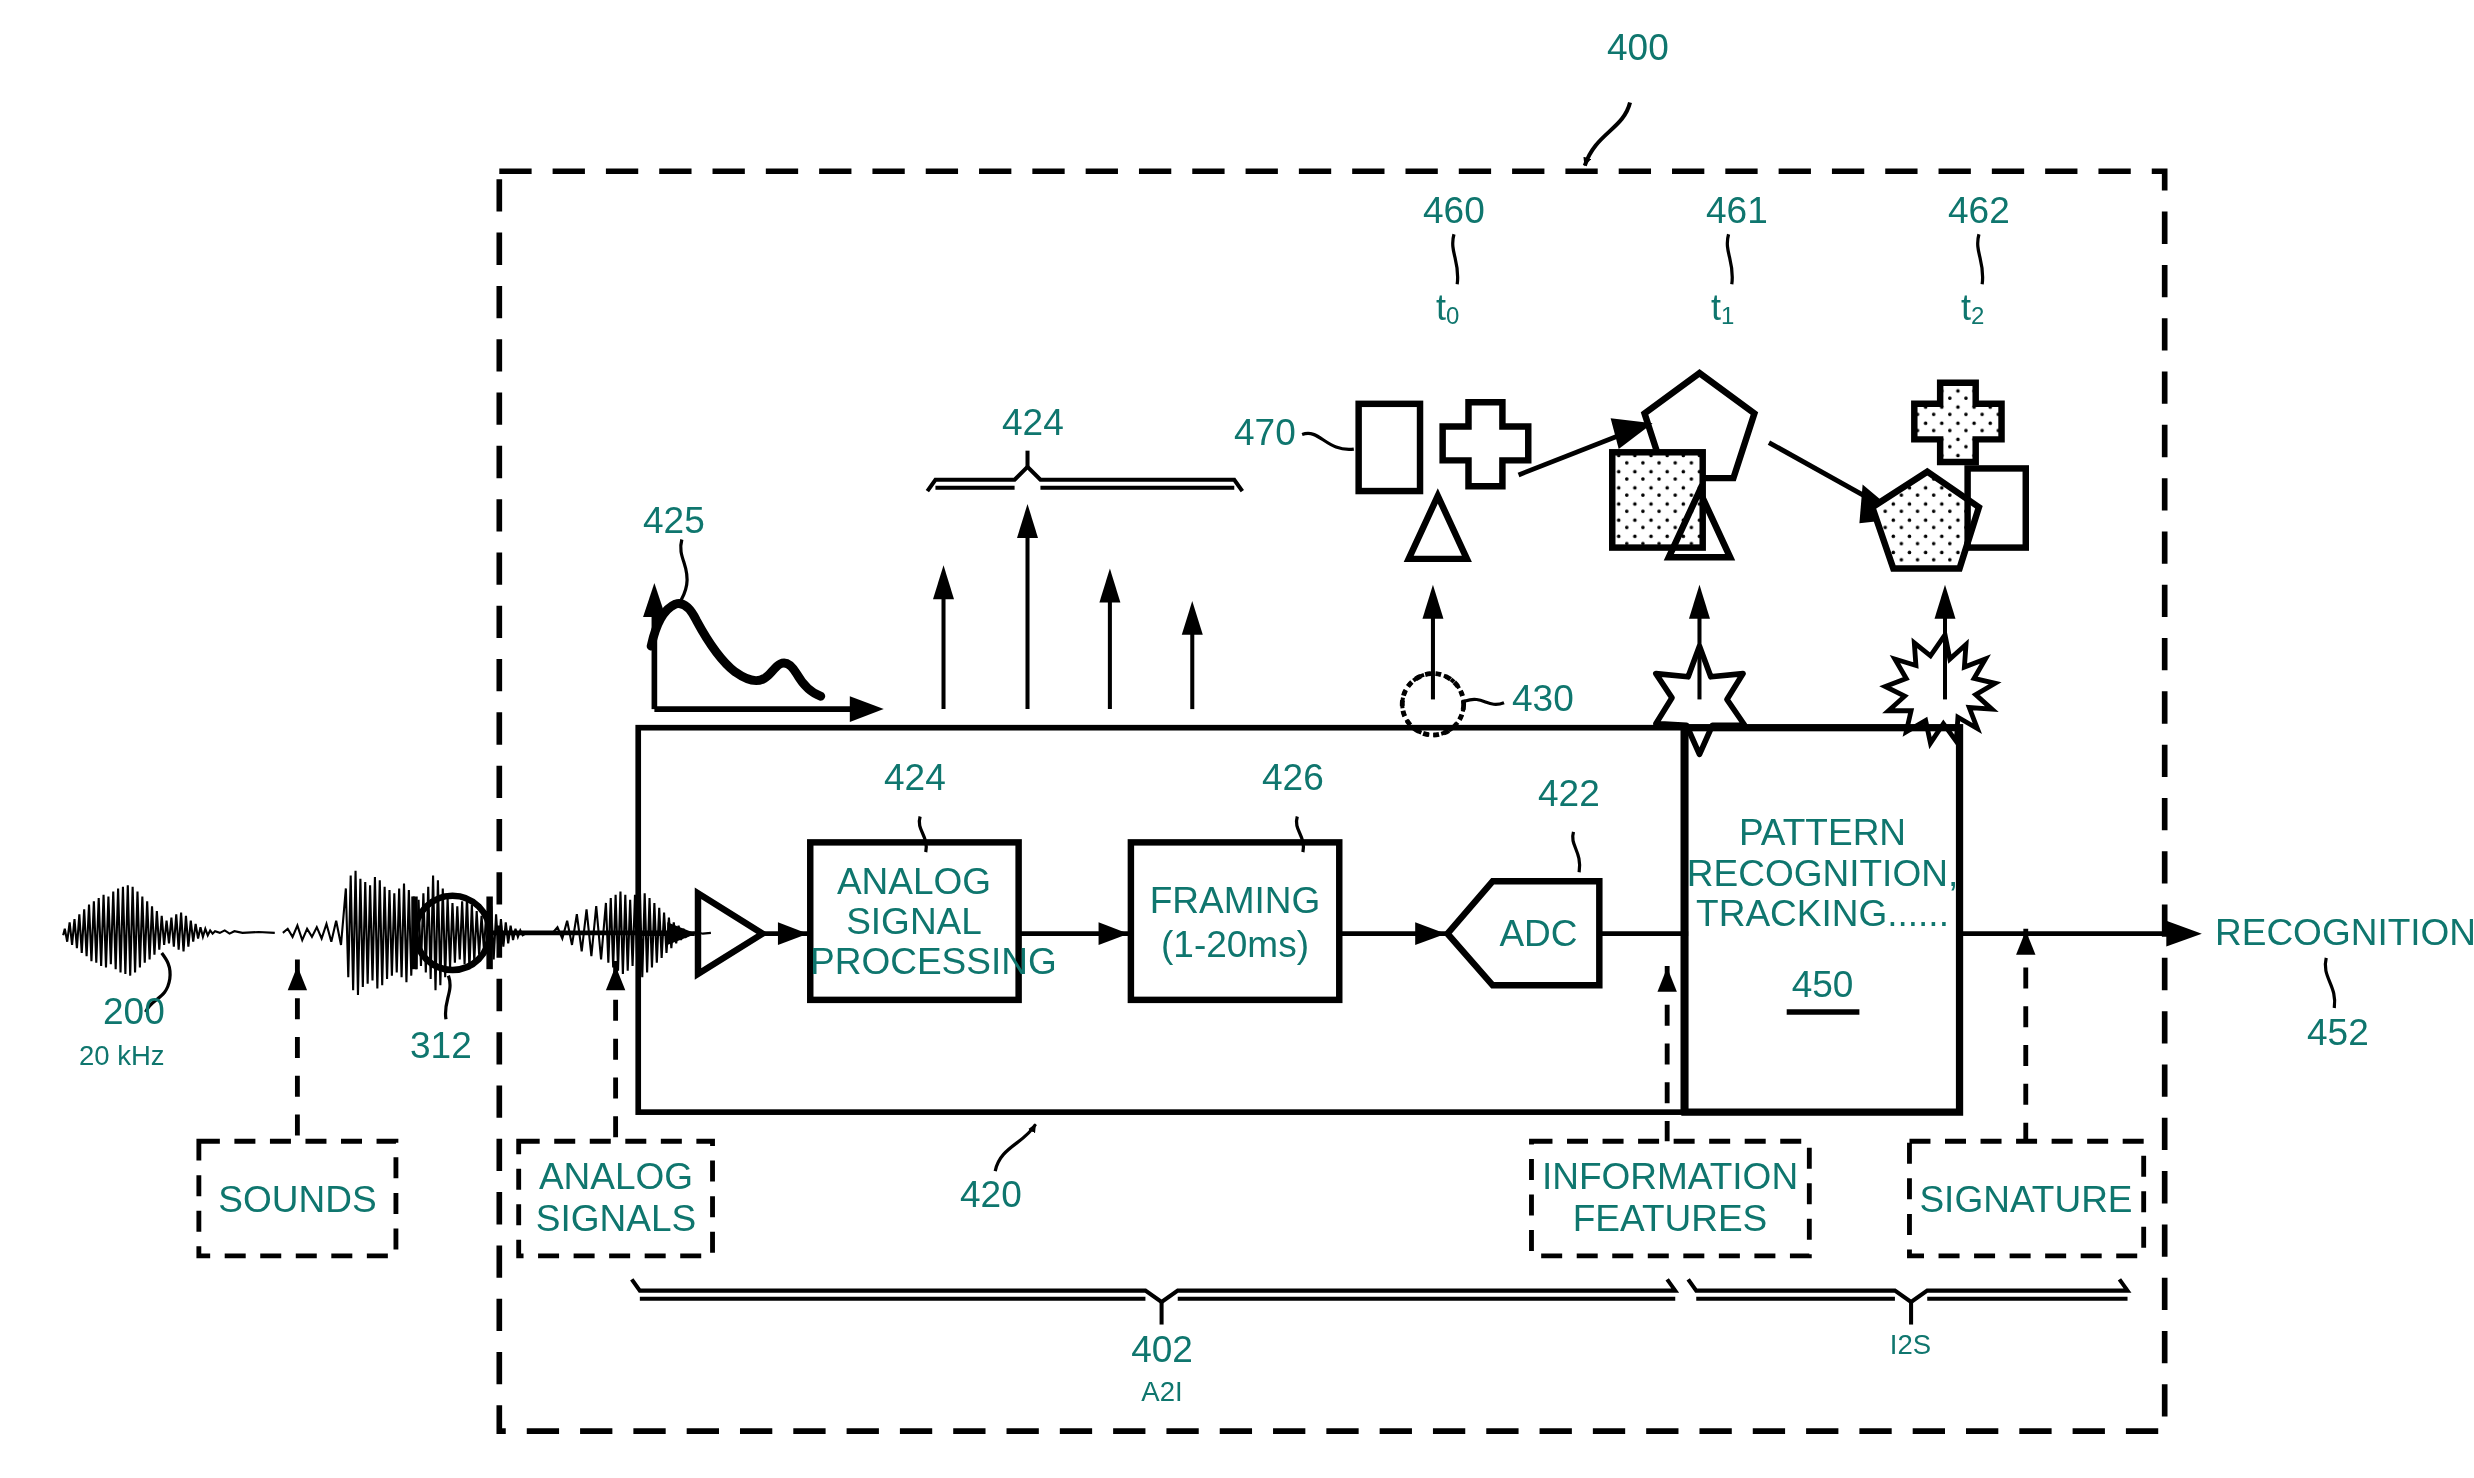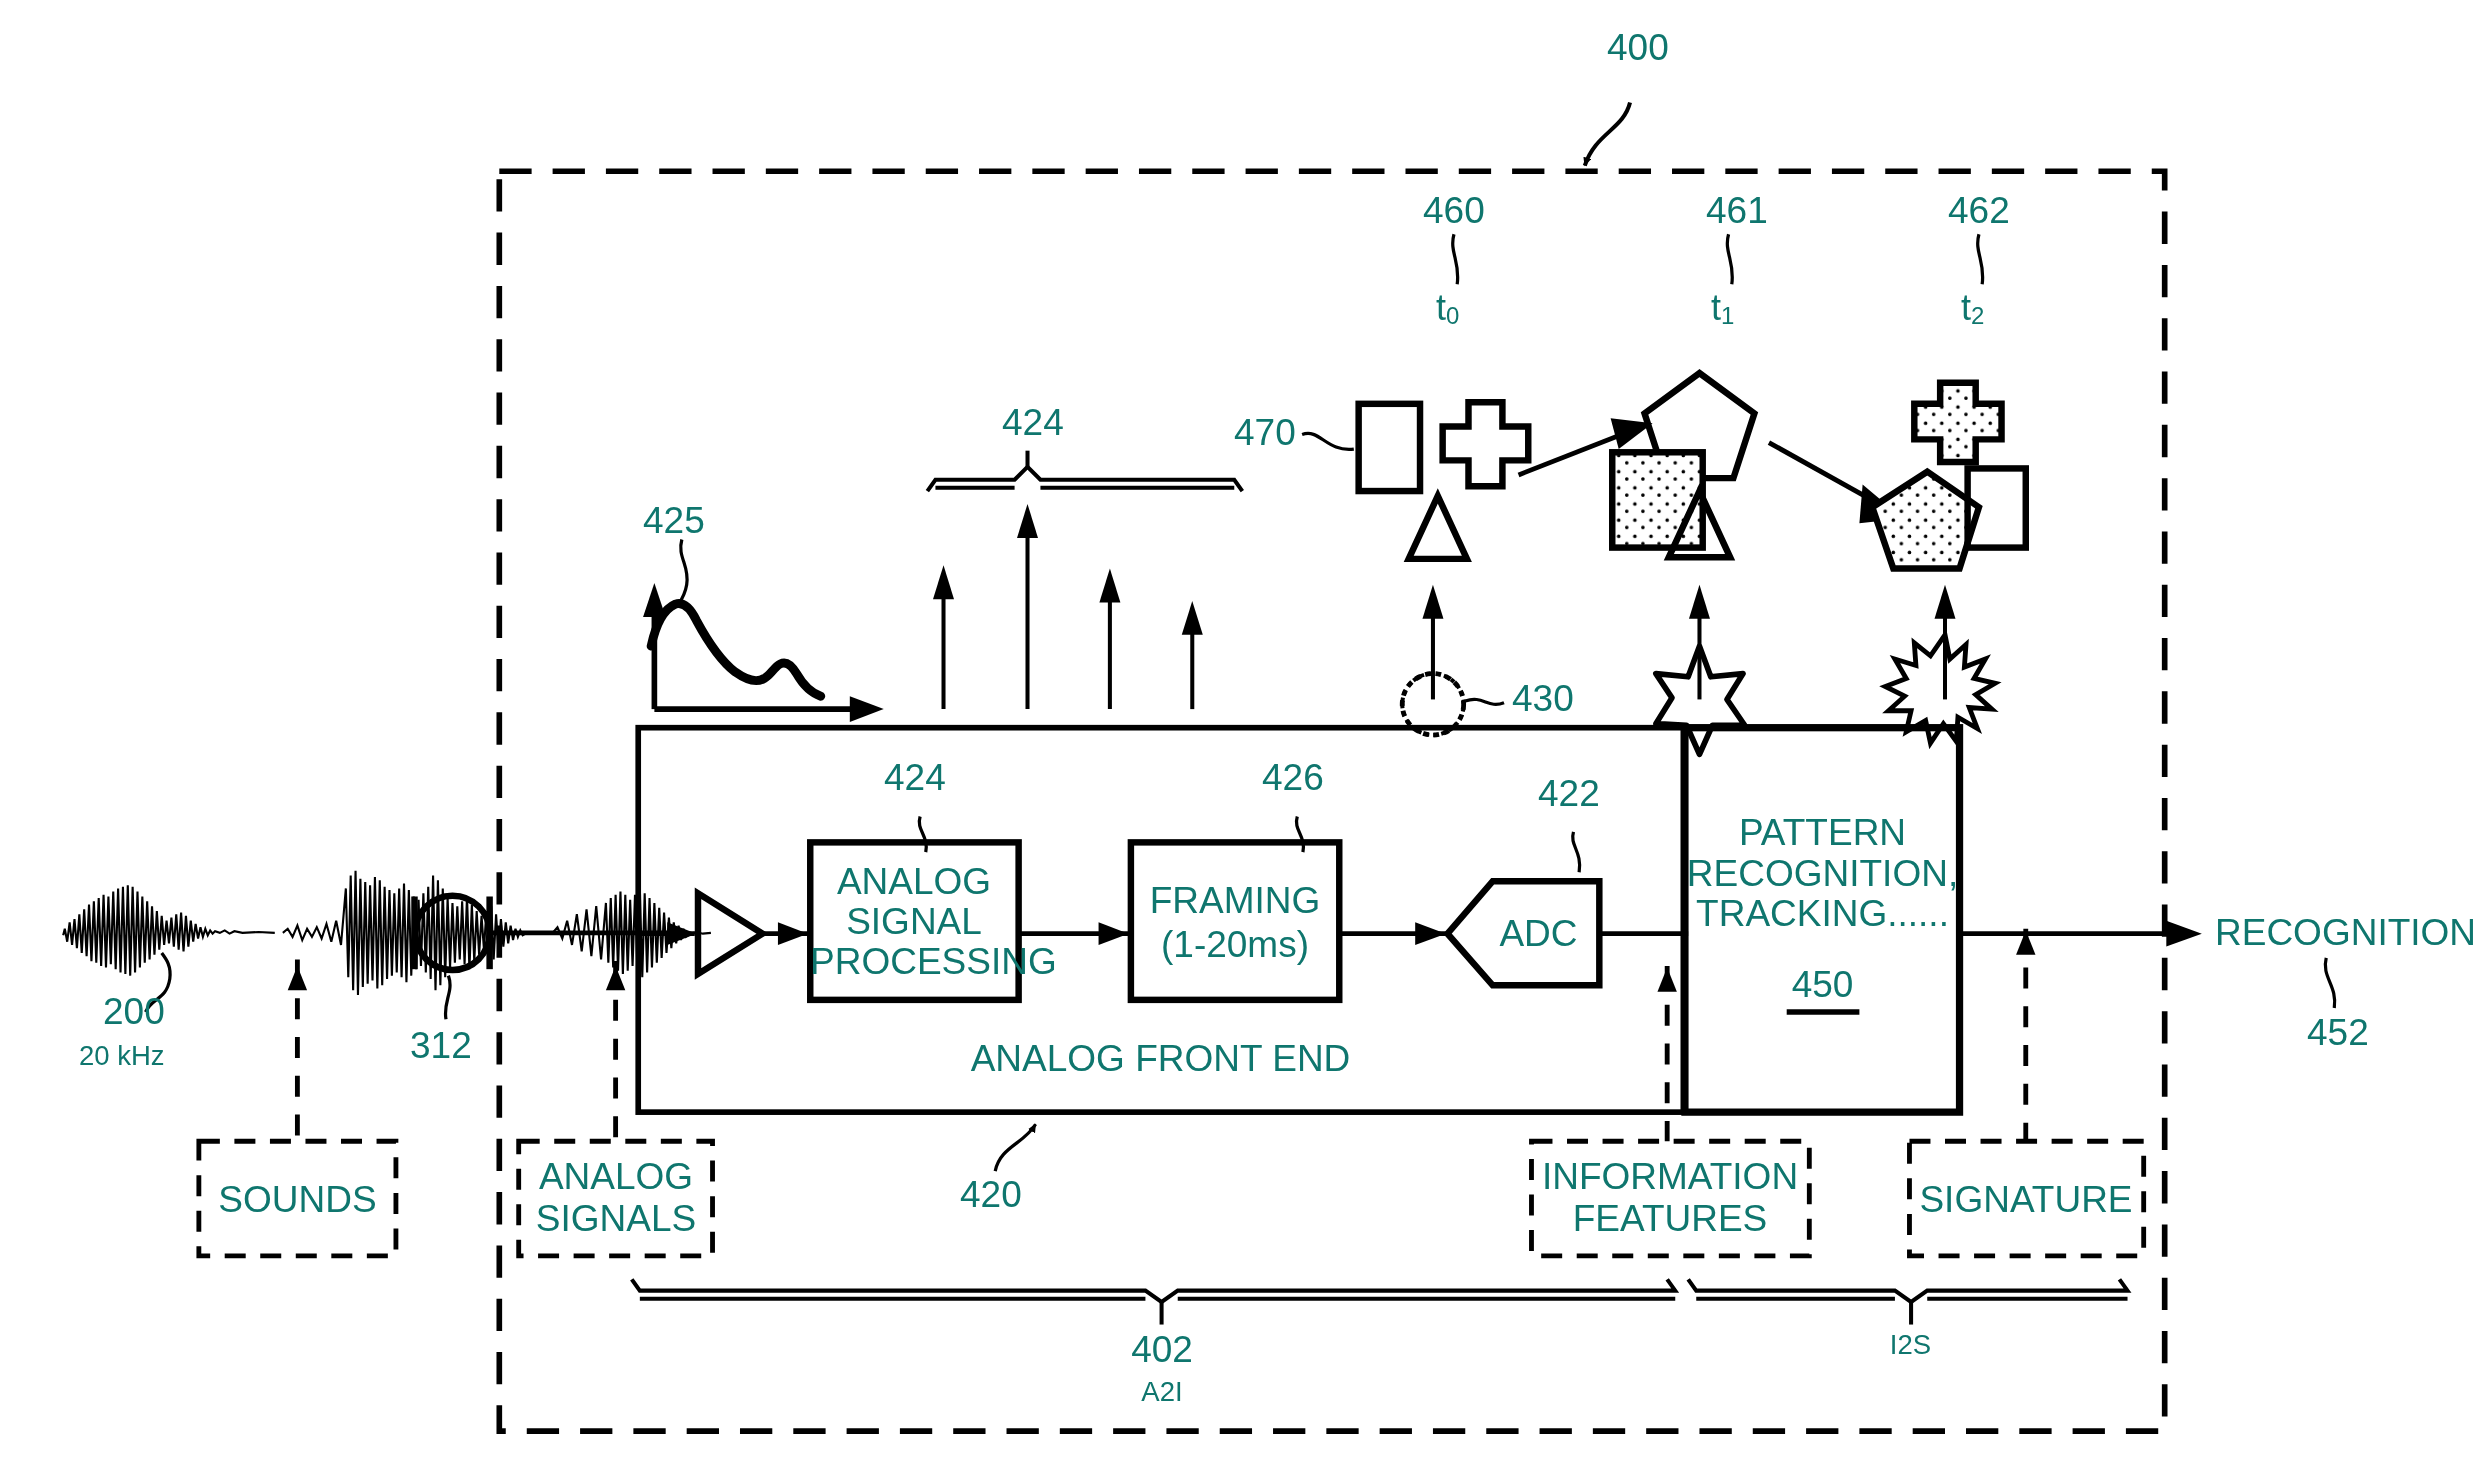--- a/index.html
+++ b/index.html
@@ -311,21 +311,20 @@
 <div class="lbl boxtxt" style="left:810px;top:943px;width:208px;">PROCESSING</div>
 <div class="lbl num" style="left:884px;top:759px;">424</div>
 
 <div class="lbl boxtxt" style="left:1131px;top:882px;width:208px;">FRAMING</div>
 <div class="lbl boxtxt" style="left:1131px;top:926px;width:208px;">(1-20ms)</div>
 <div class="lbl num" style="left:1262px;top:759px;">426</div>
 
 <div class="lbl boxtxt" style="left:1478px;top:915px;width:121px;">ADC</div>
 <div class="lbl num" style="left:1538px;top:775px;">422</div>
 
-<div class="lbl boxtxt" style="left:638px;top:1040px;width:1045px;">ANALOG FRONT END</div>
 
 <div class="lbl num" style="left:960px;top:1176px;">420</div>
 
 <div class="lbl boxtxt" style="left:1685px;top:814px;width:275px;">PATTERN</div>
 <div class="lbl boxtxt" style="left:1685px;top:855px;width:275px;">RECOGNITION,</div>
 <div class="lbl boxtxt" style="left:1685px;top:895px;width:275px;">TRACKING......</div>
 <div class="lbl num ctr" style="left:1685px;top:966px;width:275px;">450</div>
 
 <div class="lbl boxtxt" style="left:1531px;top:1158px;width:278px;">INFORMATION</div>
 <div class="lbl boxtxt" style="left:1531px;top:1200px;width:278px;">FEATURES</div>

